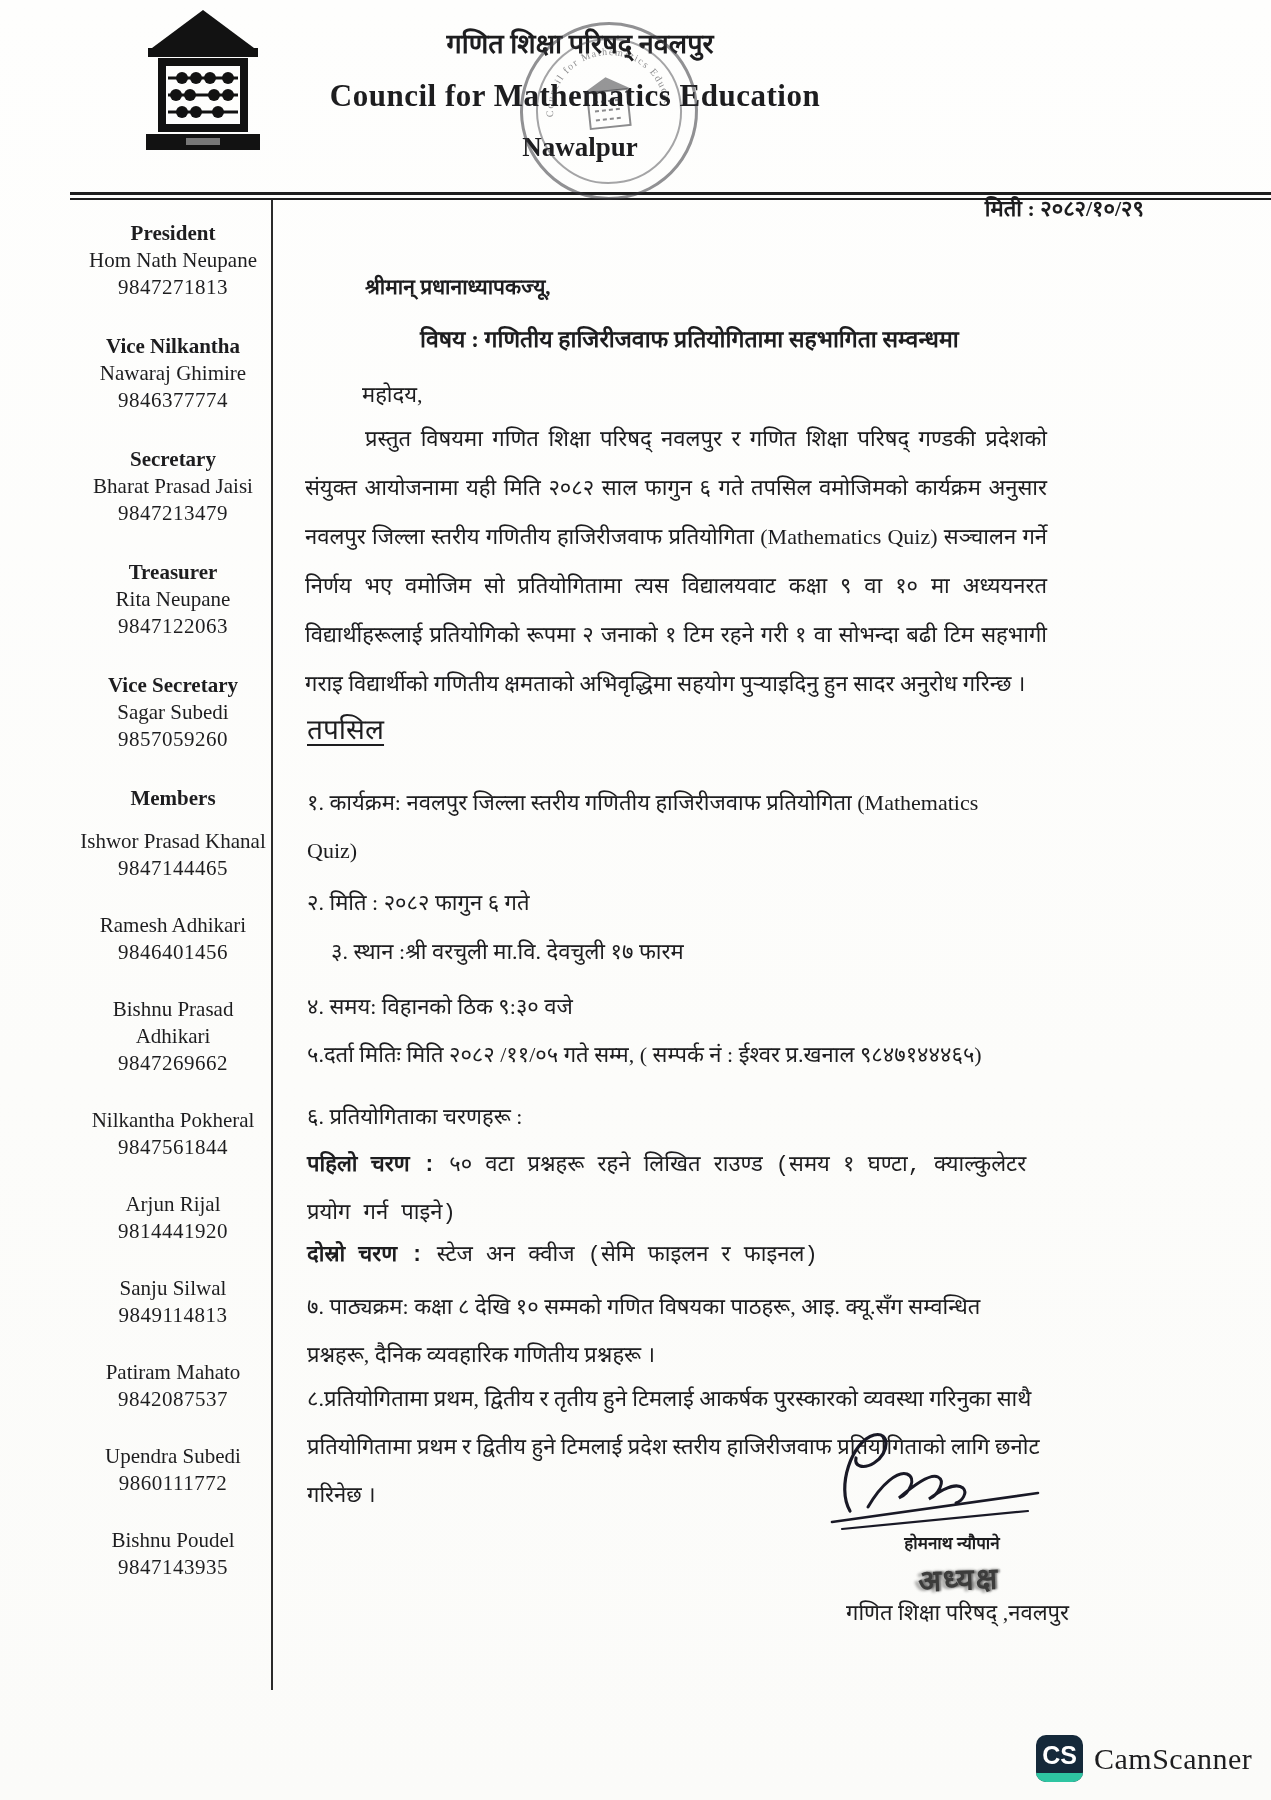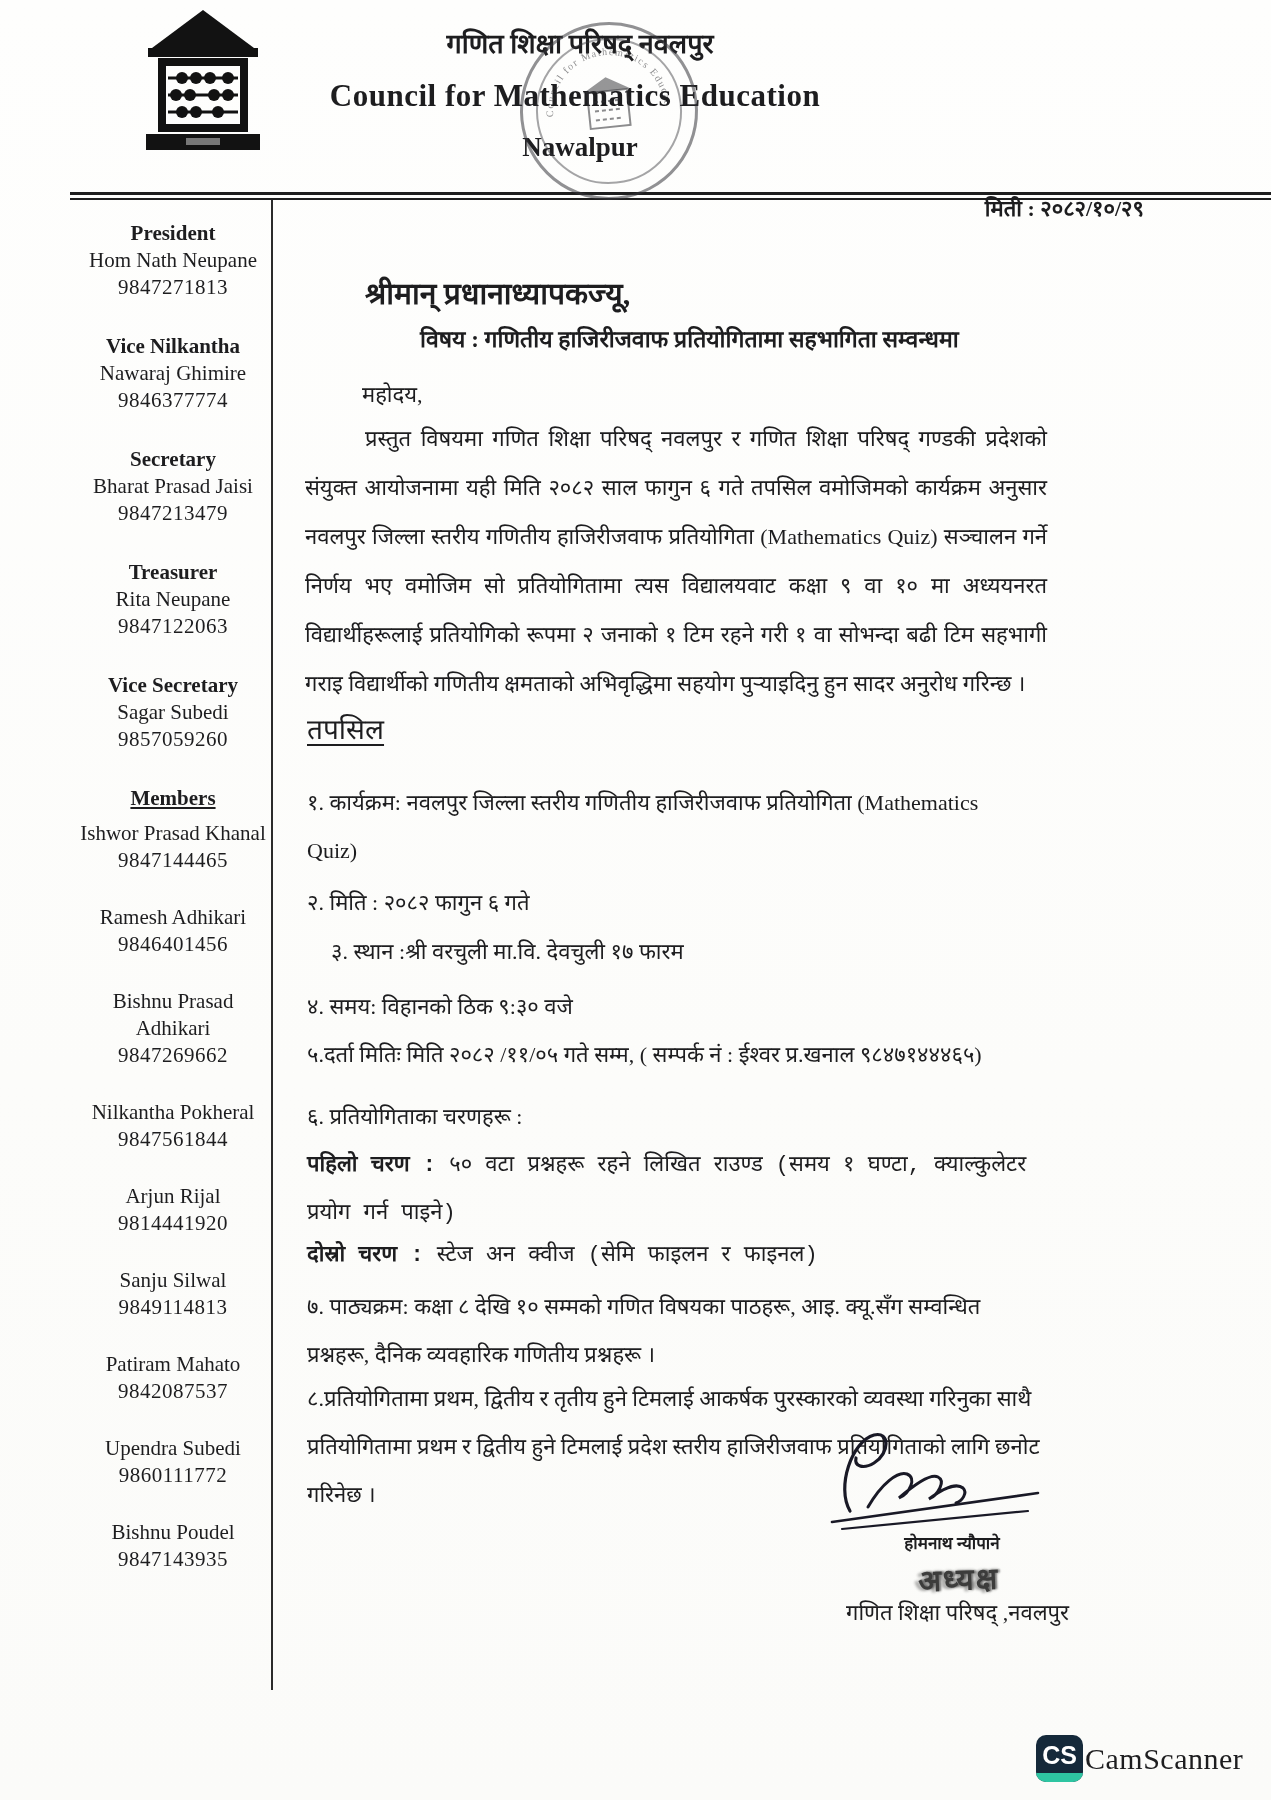--- a/index.html
+++ b/index.html
@@ -40,26 +40,26 @@
     position:absolute;left:271px;top:200px;width:2px;height:1490px;background:#2b2b2b;
   }
   
   .sidebar{
     position:absolute;left:74px;top:208px;width:198px;
     text-align:center;font-size:21px;line-height:27px;
   }
   .sidebar{padding-top:12px;}
   .official-group{margin-bottom:32px;}
   .role{font-weight:bold;}
-  .members-heading{font-weight:bold;margin-bottom:8px;text-decoration:underline;}
+  .members-heading{font-weight:bold;margin-bottom:16px;}
   .member-entry{margin-bottom:30px;}
   .sidebar .phone{letter-spacing:.5px;}
   
   .date-line{position:absolute;right:150px;top:192px;font-size:22px;font-weight:bold;}
-  .salutation{position:absolute;left:365px;top:272px;font-size:30px;font-weight:bold;}
+  .salutation{position:absolute;left:365px;top:272px;font-size:21px;font-weight:bold;}
   .subject{position:absolute;left:420px;top:322px;font-size:23px;font-weight:bold;}
   .greeting{position:absolute;left:362px;top:378px;font-size:22px;}
   .body-para{
     position:absolute;left:305px;top:414px;width:742px;margin:0;
     font-size:22px;line-height:49px;text-align:justify;text-indent:60px;
   }
   .tapasil{
     position:absolute;left:307px;top:709px;font-size:28px;font-weight:normal;
     text-decoration:underline;text-underline-offset:5px;
   }
@@ -90,21 +90,21 @@
   .camscanner{position:absolute;left:1036px;top:1735px;display:flex;align-items:center;}
   .cs-badge{
     position:relative;width:47px;height:47px;border-radius:10px;overflow:hidden;
     display:flex;align-items:center;justify-content:center;flex:0 0 auto;
   }
   .cs-badge .cs-text{
     position:relative;z-index:2;color:#fff;font-family:"Liberation Sans",sans-serif;
     font-weight:bold;font-size:25px;margin-top:-6px;
   }
   .cs-strip{position:absolute;left:0;right:0;bottom:0;height:9px;z-index:1;}
-  .cs-name{margin-left:2px;font-size:30px;letter-spacing:.5px;}
+  .cs-name{margin-left:11px;font-size:30px;letter-spacing:.5px;}
 </style>
 </head>
 <body>
 
 <div class="page">
 
   <svg class="logo" viewBox="0 0 130 150">
     <polygon points="65,0 14,38 116,38" fill="#121212"></polygon>
     <rect x="10" y="38" width="110" height="9" fill="#121212"></rect>
     <rect x="24" y="52" width="82" height="66" fill="none" stroke="#121212" stroke-width="8"></rect>

